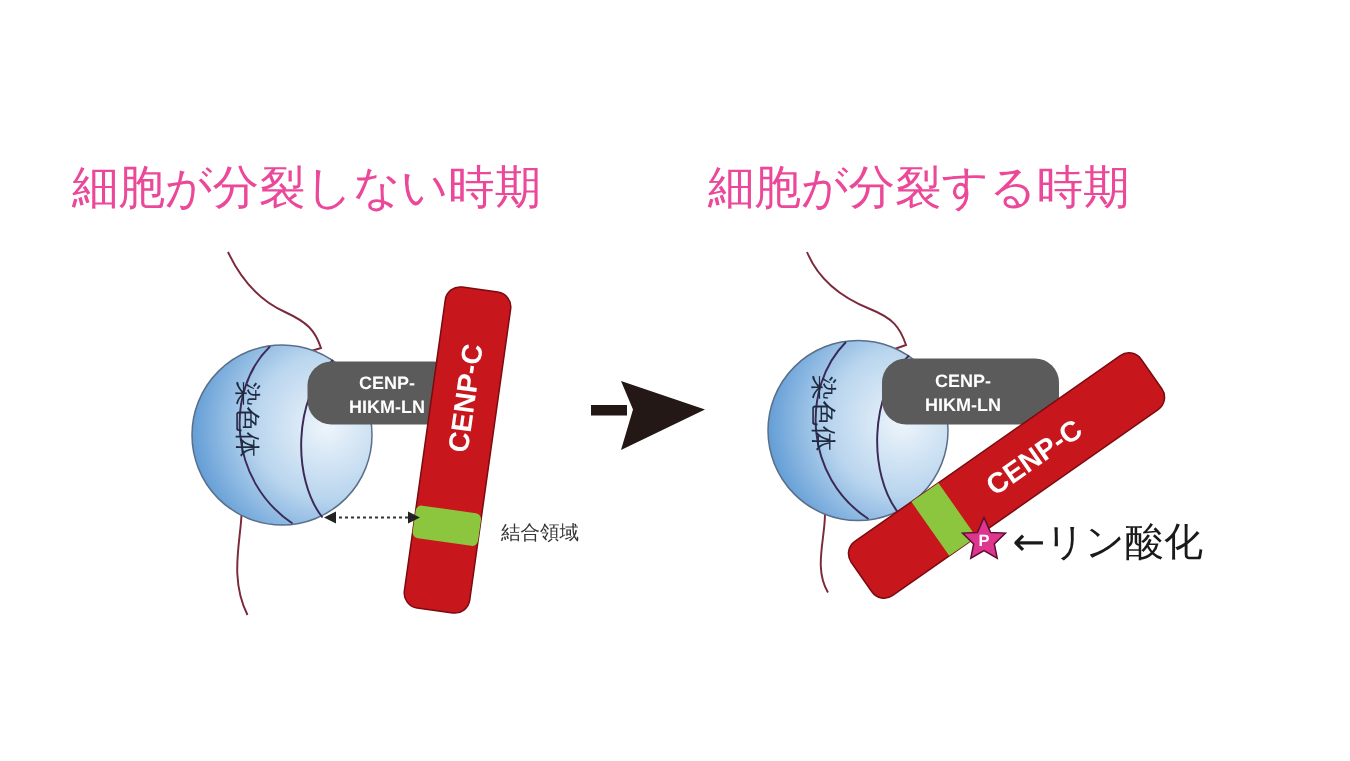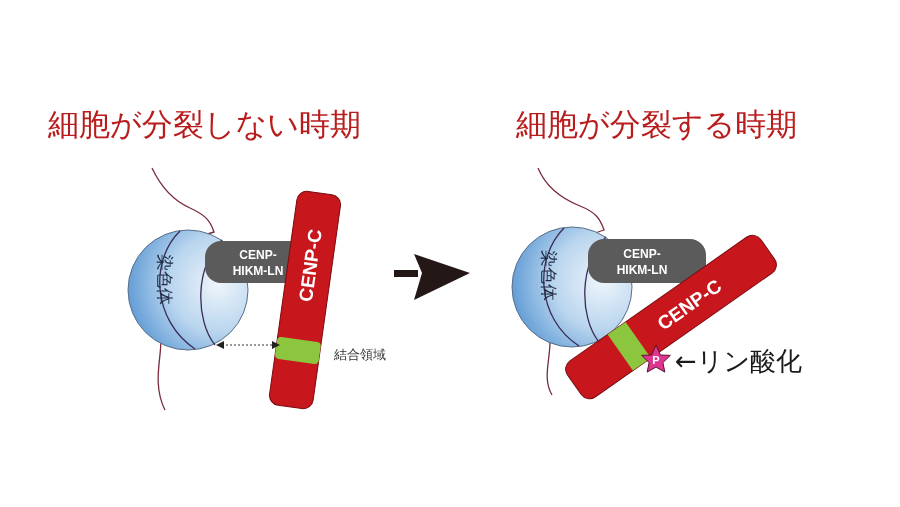--- a/index.html
+++ b/index.html
@@ -1,21 +1,21 @@
 <!DOCTYPE html>
 <html><head>
   <meta charset="utf-8">
   <style>
     html, body { margin: 0; padding: 0; background: #ffffff; }
     body { width: 900px; height: 507px; position: relative; overflow: hidden;
            font-family: "DejaVu Sans", sans-serif; }
-    .title { position: absolute; font-size: 31px; color: #b91c1c; letter-spacing: 0px;
+    .title { position: absolute; font-size: 31px; color: #ec4899; letter-spacing: 0px;
              font-family: "DejaVu Sans", sans-serif; white-space: nowrap; }
     #title-left { left: 48px; top: 104px; }
-    #title-right { left: 472px; top: 104px; margin-left: 44px; }
+    #title-right { left: 472px; top: 104px; }
     svg { position: absolute; left: 0; top: 0; }
     .lbl-bold { font-family: "Liberation Sans", sans-serif; font-weight: bold; }
   </style>
 </head>
 <body>
 
 <div class="title" id="title-left">細胞が分裂しない時期</div>
 <div class="title" id="title-right">細胞が分裂する時期</div>
 
 <svg width="900" height="507" viewBox="0 0 900 507">

